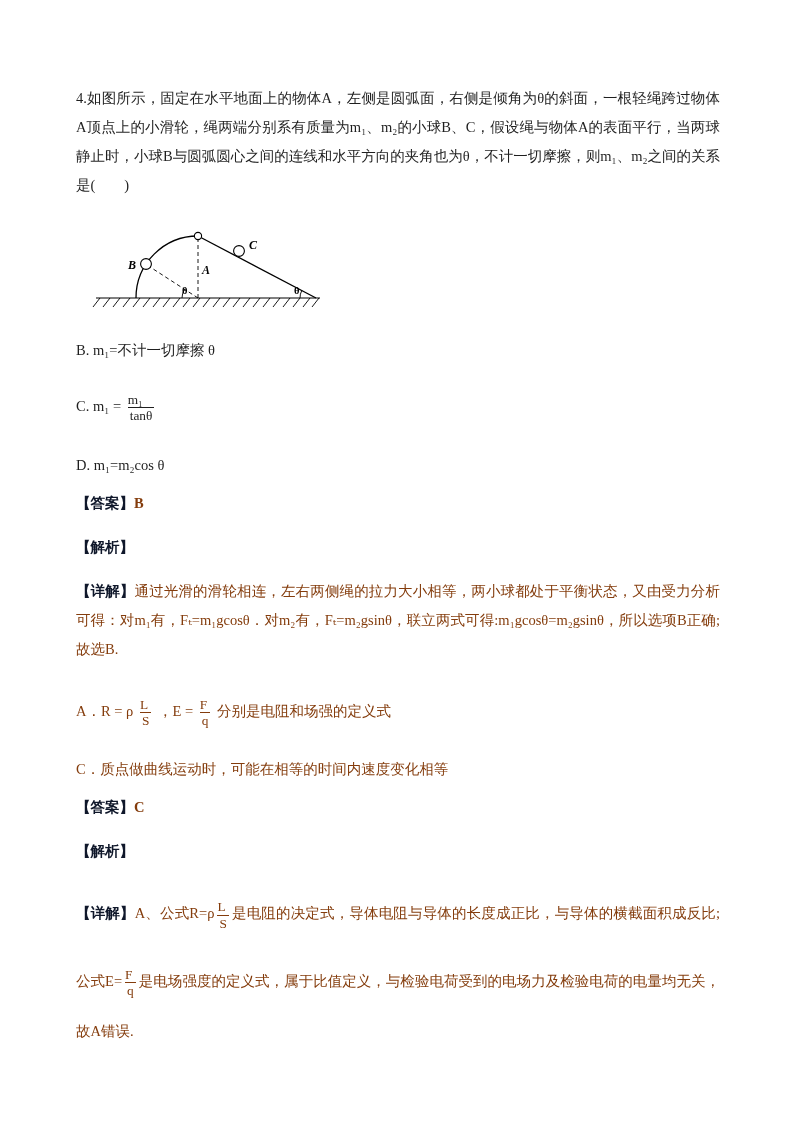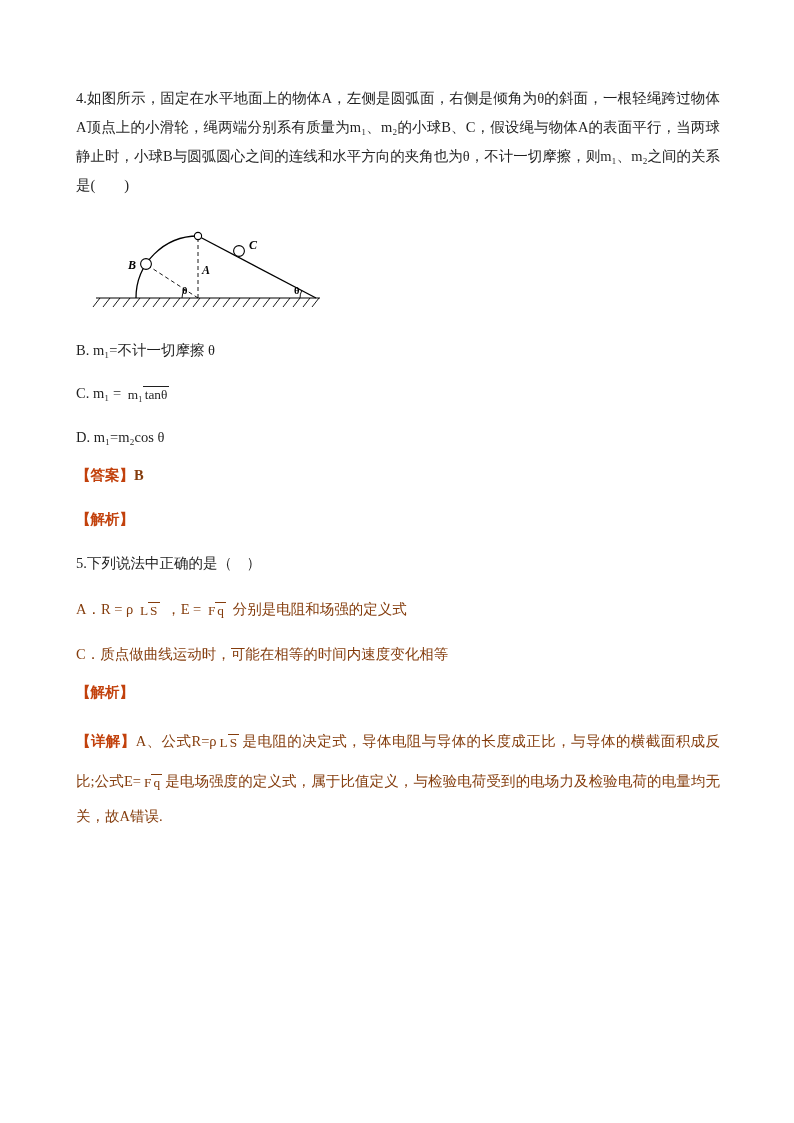--- a/index.html
+++ b/index.html
@@ -5,27 +5,27 @@
   *{margin:0;padding:0;box-sizing:border-box}
   html,body{background:#ffffff}
   body{
     width:794px;min-height:1123px;margin:0 auto;
     font-family:"Liberation Serif","DejaVu Serif",serif;
     font-size:14.5px;color:#1f1f1f;
   }
   .page{padding:84px 74px 30px 76px}
   p{line-height:2.0;margin:0 0 12px 0;text-align:justify}
   .sp{margin-bottom:15px}
-  .marker{font-weight:bold;color:#c2410c}
+  .marker{font-weight:bold;color:#0f172a}
   .brown{color:#843C0C}
   .ansletter{color:#843C0C;font-weight:bold}
   .opt{margin-bottom:9px}
   .frac{
-    display:inline-flex;flex-direction:row;align-items:flex-end;
-    vertical-align:middle;line-height:1.15;margin:12px 3px;font-size:0.92em;
+    display:inline-flex;flex-direction:column;align-items:flex-start;
+    vertical-align:middle;line-height:1.15;margin:18px 3px;font-size:0.92em;
   }
   .frac .den{border-top:1px solid currentColor;padding:0 2px}
   .figure{margin:8px 0 18px 10px}
   svg text{font-family:"Liberation Serif","DejaVu Serif",serif}
   .itl{font-style:italic;font-weight:bold}
 </style>
 </head>
 <body>
 
 <div class="page">
@@ -73,39 +73,44 @@
       </span>
   </p>
   <p class="opt sp">D. m₁=m₂cos θ</p>
 
   <p class="sp">
     <span class="marker">【答案】</span><span class="ansletter">B</span>
   </p>
   <p class="sp">
     <span class="marker">【解析】</span>
   </p>
+  <p class="sp">
+    <span class="marker">【详解】</span><span class="brown">通过光滑的滑轮相连，左右两侧绳的拉力大小相等，两小球都处于平衡状态，又由受力分析可得：对m₁有，Fₜ=m₁gcosθ．对m₂有，Fₜ=m₂gsinθ，联立两式可得:m₁gcosθ=m₂gsinθ，所以选项B正确;故选B.</span>
+  </p>
 
-  <p>5.下列说法中正确的是（　）</p>
 
   <p class="opt brown">
     <span>A．R = ρ</span>
     <span class="frac">
         <span class="num">L</span>
         <span class="den">S</span>
       </span>
     <span>，E =</span>
     <span class="frac">
         <span class="num">F</span>
         <span class="den">q</span>
       </span>
     <span>分别是电阻和场强的定义式</span>
   </p>
   <p class="opt brown">C．质点做曲线运动时，可能在相等的时间内速度变化相等</p>
 
   <p class="sp">
+    <span class="marker">【答案】</span><span class="ansletter">C</span>
+  </p>
+  <p class="sp">
     <span class="marker">【解析】</span>
   </p>
 
   <p class="sp">
     <span class="marker">【详解】</span><span class="brown">A、公式R=ρ</span><span class="frac brown">
         <span class="num">L</span>
         <span class="den">S</span>
       </span><span class="brown">是电阻的决定式，导体电阻与导体的长度成正比，与导体的横截面积成反比;公式E=</span><span class="frac brown">
         <span class="num">F</span>
         <span class="den">q</span>

